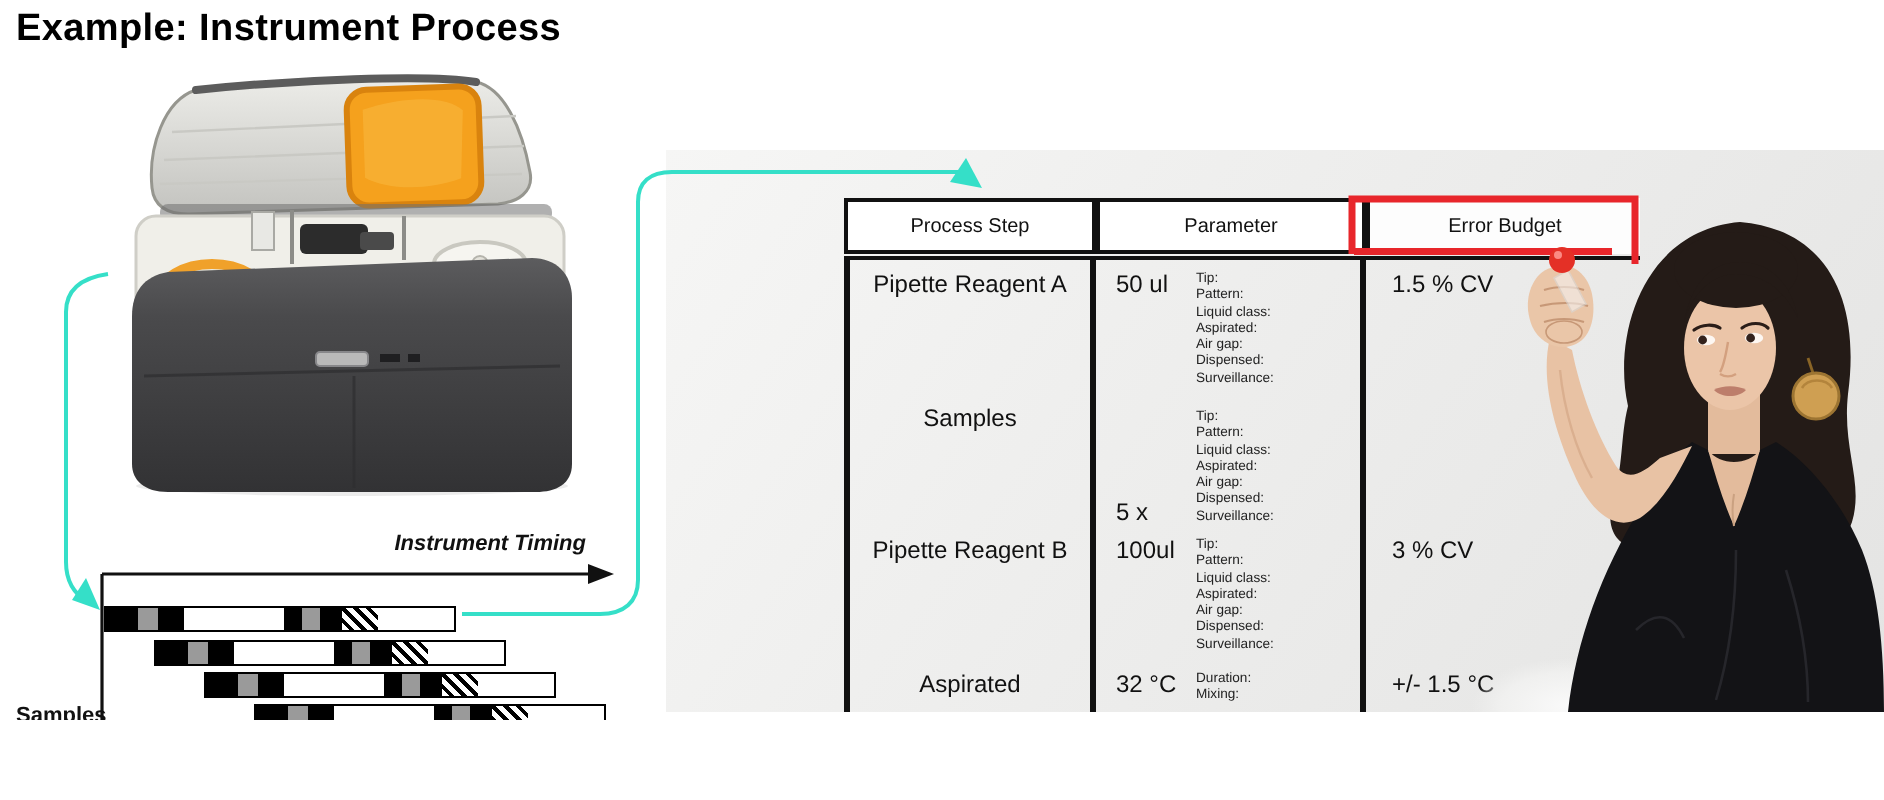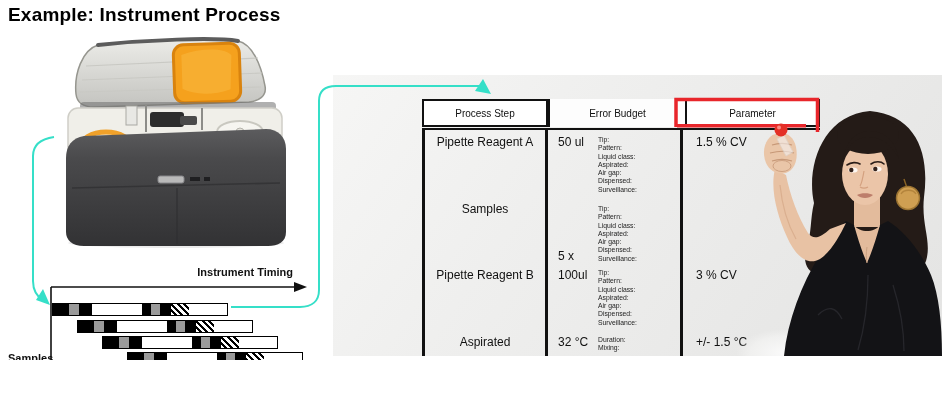--- a/index.html
+++ b/index.html
@@ -44,21 +44,21 @@
   .bar{
     position:absolute;height:13px;box-sizing:border-box;border:1.5px solid #000;
     display:flex;background:#fff;
   }
   .seg{height:100%;}
   .seg-black{background:#000;}
   .seg-gray{background:#9a9a9a;}
   .seg-white{background:#fff;}
   .seg-hatch{background:repeating-linear-gradient(45deg,#fff 0 2.5px,#000 2.5px 4.5px);}
   .axis-label{position:absolute;font-size:11px;font-weight:bold;color:#111;}
-  #x-axis-label{left:178px;top:266px;width:115px;text-align:right;}
+  #x-axis-label{left:178px;top:266px;width:115px;text-align:right;font-style:italic;}
   #y-axis-label{left:8px;top:352px;}
   
   .overlay{position:absolute;left:0;top:0;pointer-events:none;}
 </style>
 </head>
 <body>
 
 <div class="stage">
 
   <h1 class="slide-title">Example: Instrument Process</h1>
@@ -109,22 +109,22 @@
     <path d="M4,122 C4,110 10,102 22,100 L204,93 C216,93 224,101 224,113 L224,196 C224,206 216,210 206,210 L22,210 C10,210 4,204 4,196 Z" fill="url(#bodyGrad)"></path>
     <path d="M10,152 L218,147" stroke="#2e2e30" stroke-width="1.5" opacity="0.7"></path>
     <line x1="115" y1="152" x2="115" y2="208" stroke="#2e2e30" stroke-width="1.5" opacity="0.7"></line>
     <rect x="96" y="140" width="26" height="7" rx="2" fill="#b9b9b9" stroke="#87878a"></rect>
     <rect x="128" y="141" width="10" height="4" fill="#1f1f21"></rect>
     <rect x="142" y="141" width="6" height="4" fill="#1f1f21"></rect>
   </svg>
 
   <div class="thead">
     <div class="th th1">Process Step</div>
+    <div class="th th2">Parameter</div>
     <div class="th th3">Error Budget</div>
-    <div class="th th2">Parameter</div>
   </div>
   <div class="tbody">
     <div class="tcol tcol-step" id="col-step">
         <div class="rowblock step-cell" style="height: 67px;">Pipette Reagent A</div>
         <div class="rowblock step-cell" style="height: 66px;">Samples</div>
         <div class="rowblock step-cell" style="height: 67px;">Pipette Reagent B</div>
         <div class="rowblock step-cell" style="height: 28px;">Aspirated</div>
       </div>
     <div class="tcol tcol-param" id="col-param">
         <div class="rowblock param-cell" style="height: 67px;">

